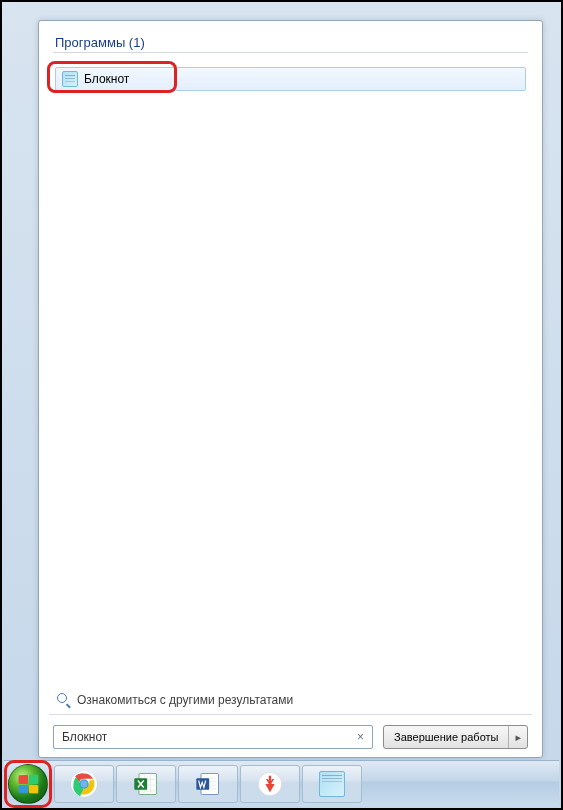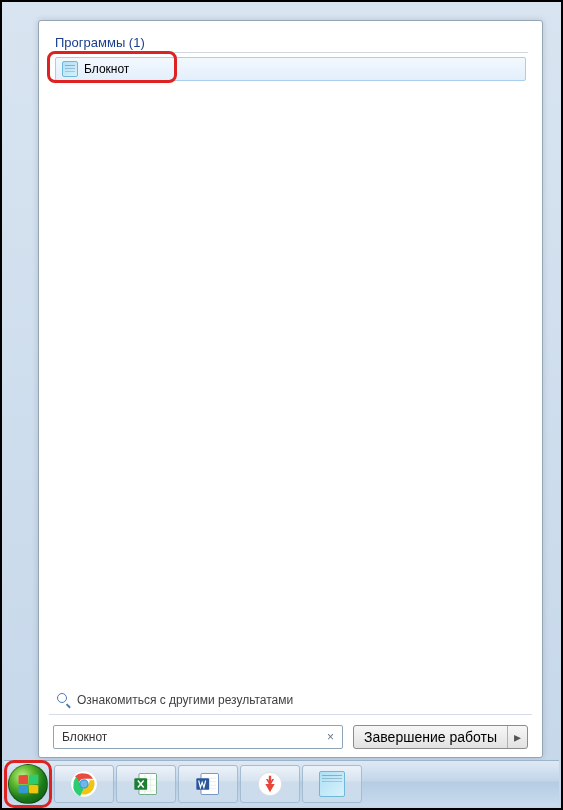--- a/index.html
+++ b/index.html
@@ -36,21 +36,21 @@
       top: 10px;
       left: 14px;
       right: 14px;
       bottom: 80px;
     }
     .group-header {
       color: #1a3e8c;
       font-size: 13px;
       border-bottom: 1px solid #d0d8e0;
       padding: 4px 2px 2px 2px;
-      margin-bottom: 2px;
+      margin-bottom: 12px;
     }
     .result-item-wrap {
       position: relative;
       padding: 2px;
     }
     .highlight-box-red {
       position: absolute;
       border: 3px solid #d22;
       border-radius: 8px;
       pointer-events: none;
@@ -124,21 +124,21 @@
       cursor: pointer;
     }
     .shutdown-btn {
       display: flex;
       align-items: center;
       height: 24px;
       background: linear-gradient(to bottom, #f7f7f7, #e2e2e2);
       border: 1px solid #8c8c8c;
       border-radius: 3px;
       cursor: pointer;
-      font-size: 14px;
+      font-size: 11px;
       justify-content: space-between;
     }
     .shutdown-main {
       padding: 0 10px;
       border-right: 1px solid #b0b0b0;
       line-height: 22px;
     }
     .shutdown-arrow {
       padding: 0 6px;
       color: #555;

